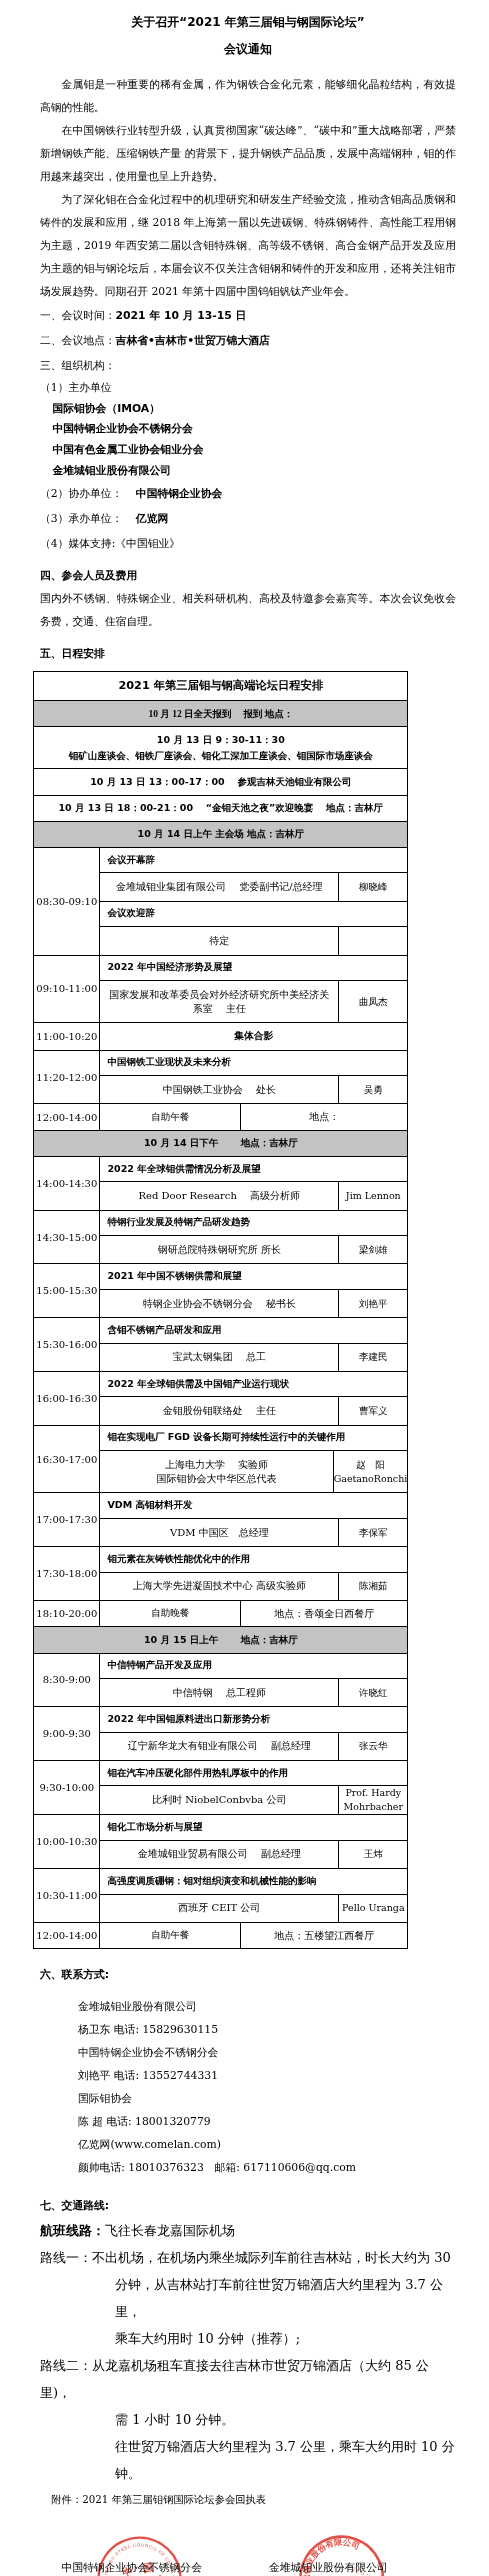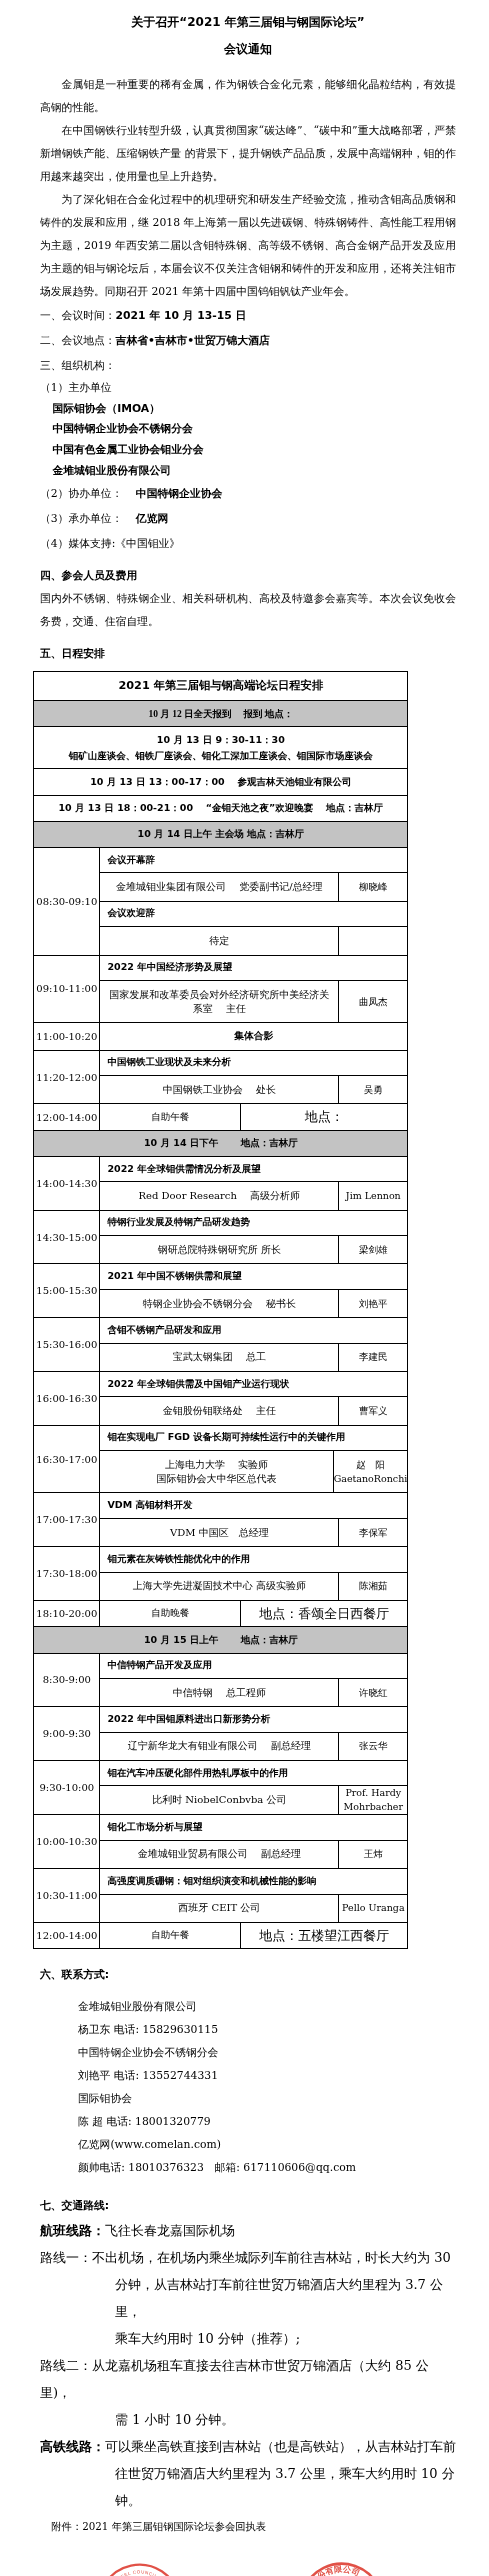--- a/index.html
+++ b/index.html
@@ -34,21 +34,21 @@
   .sess { display:flex; align-items:stretch; }
   .sess-time { flex:0 0 66px; display:flex; align-items:center; justify-content:center; border-right:1px solid #000; font-size:10px; }
   .sess-body { flex:1; display:flex; flex-direction:column; }
   .sess-item + .sess-item { border-top:1px solid #000; }
   .sess-title { font-family:"DejaVu Sans","Liberation Sans",sans-serif; font-weight:bold; font-size:9.5px; padding:5.7px 7.2px; border-bottom:1px solid #000; }
   .spk-row { display:flex; align-items:stretch; }
   .spk-org { flex:1; text-align:center; padding:6.7px 8.2px; font-size:10px; white-space:pre-line; line-height:14px; }
   .spk-name { flex:0 0 69px; border-left:1px solid #000; display:flex; align-items:center; justify-content:center; font-size:9.5px; white-space:pre-line; text-align:center; line-height:14px; }
   .photo-cell { flex:1; display:flex; align-items:center; justify-content:center; font-family:"DejaVu Sans","Liberation Sans",sans-serif; font-weight:bold; font-size:9.8px; padding:6.7px 0; }
   .meal-label { flex:0 0 141px; display:flex; align-items:center; justify-content:center; border-right:1px solid #000; font-size:9.5px; padding:6.2px 0; }
-  .meal-place { flex:1; display:flex; align-items:center; justify-content:center; font-size:13px; }
+  .meal-place { flex:1; display:flex; align-items:center; justify-content:center; font-size:10px; }
 
   
   .six-title { font-size:10.8px; margin-top:13.4px; font-family:"DejaVu Sans","Liberation Sans",sans-serif; font-weight:bold; line-height:23px;}
   .contact-block { margin-top:9.3px; margin-left:38px; }
   .contact-line { font-size:10.8px; line-height:23px; }
   .seven-title { font-size:10.8px; margin-top:15.5px; font-family:"DejaVu Sans","Liberation Sans",sans-serif; font-weight:bold; line-height:23px;}
   .trans-line { font-size:13px; line-height:27px; }
   .route-cont { margin-left:75px; }
   .attach-line { font-size:10.3px; line-height:23px; margin-left:11.3px; margin-top:1px; }
 
@@ -365,23 +365,20 @@
   </div>
   <div class="trans-line">
     <span>路线一：</span><span>不出机场，在机场内乘坐城际列车前往吉林站，时长大约为 30</span>
   </div>
   <div class="trans-line route-cont">分钟，从吉林站打车前往世贸万锦酒店大约里程为 3.7 公里，</div>
   <div class="trans-line route-cont">乘车大约用时 10 分钟（推荐）;</div>
   <div class="trans-line">
     <span>路线二：</span><span>从龙嘉机场租车直接去往吉林市世贸万锦酒店（大约 85 公里)，</span>
   </div>
   <div class="trans-line route-cont">需 1 小时 10 分钟。</div>
-  <div class="trans-line">
-    <span class="hei">高铁线路：</span><span>可以乘坐高铁直接到吉林站（也是高铁站），从吉林站打车前</span>
-  </div>
   <div class="trans-line route-cont">往世贸万锦酒店大约里程为 3.7 公里，乘车大约用时 10 分钟。</div>
   <div class="attach-line">附件：2021 年第三届钼钢国际论坛参会回执表</div>
 
   <div class="signing">
     <div class="sign-text" style="left:21.6px; top:42px;">中国特钢企业协会不锈钢分会</div>
     <div class="sign-text" style="left:229px; top:42px;">金堆城钼业股份有限公司</div>
 
     <svg class="stamp" width="89" height="89" viewBox="0 0 172 172" style="left:55px; top:15.5px; transform:rotate(-12deg);">
       <circle cx="86" cy="86" r="79" fill="none" stroke="#dd392d" stroke-width="4.5"></circle>
       <defs>

